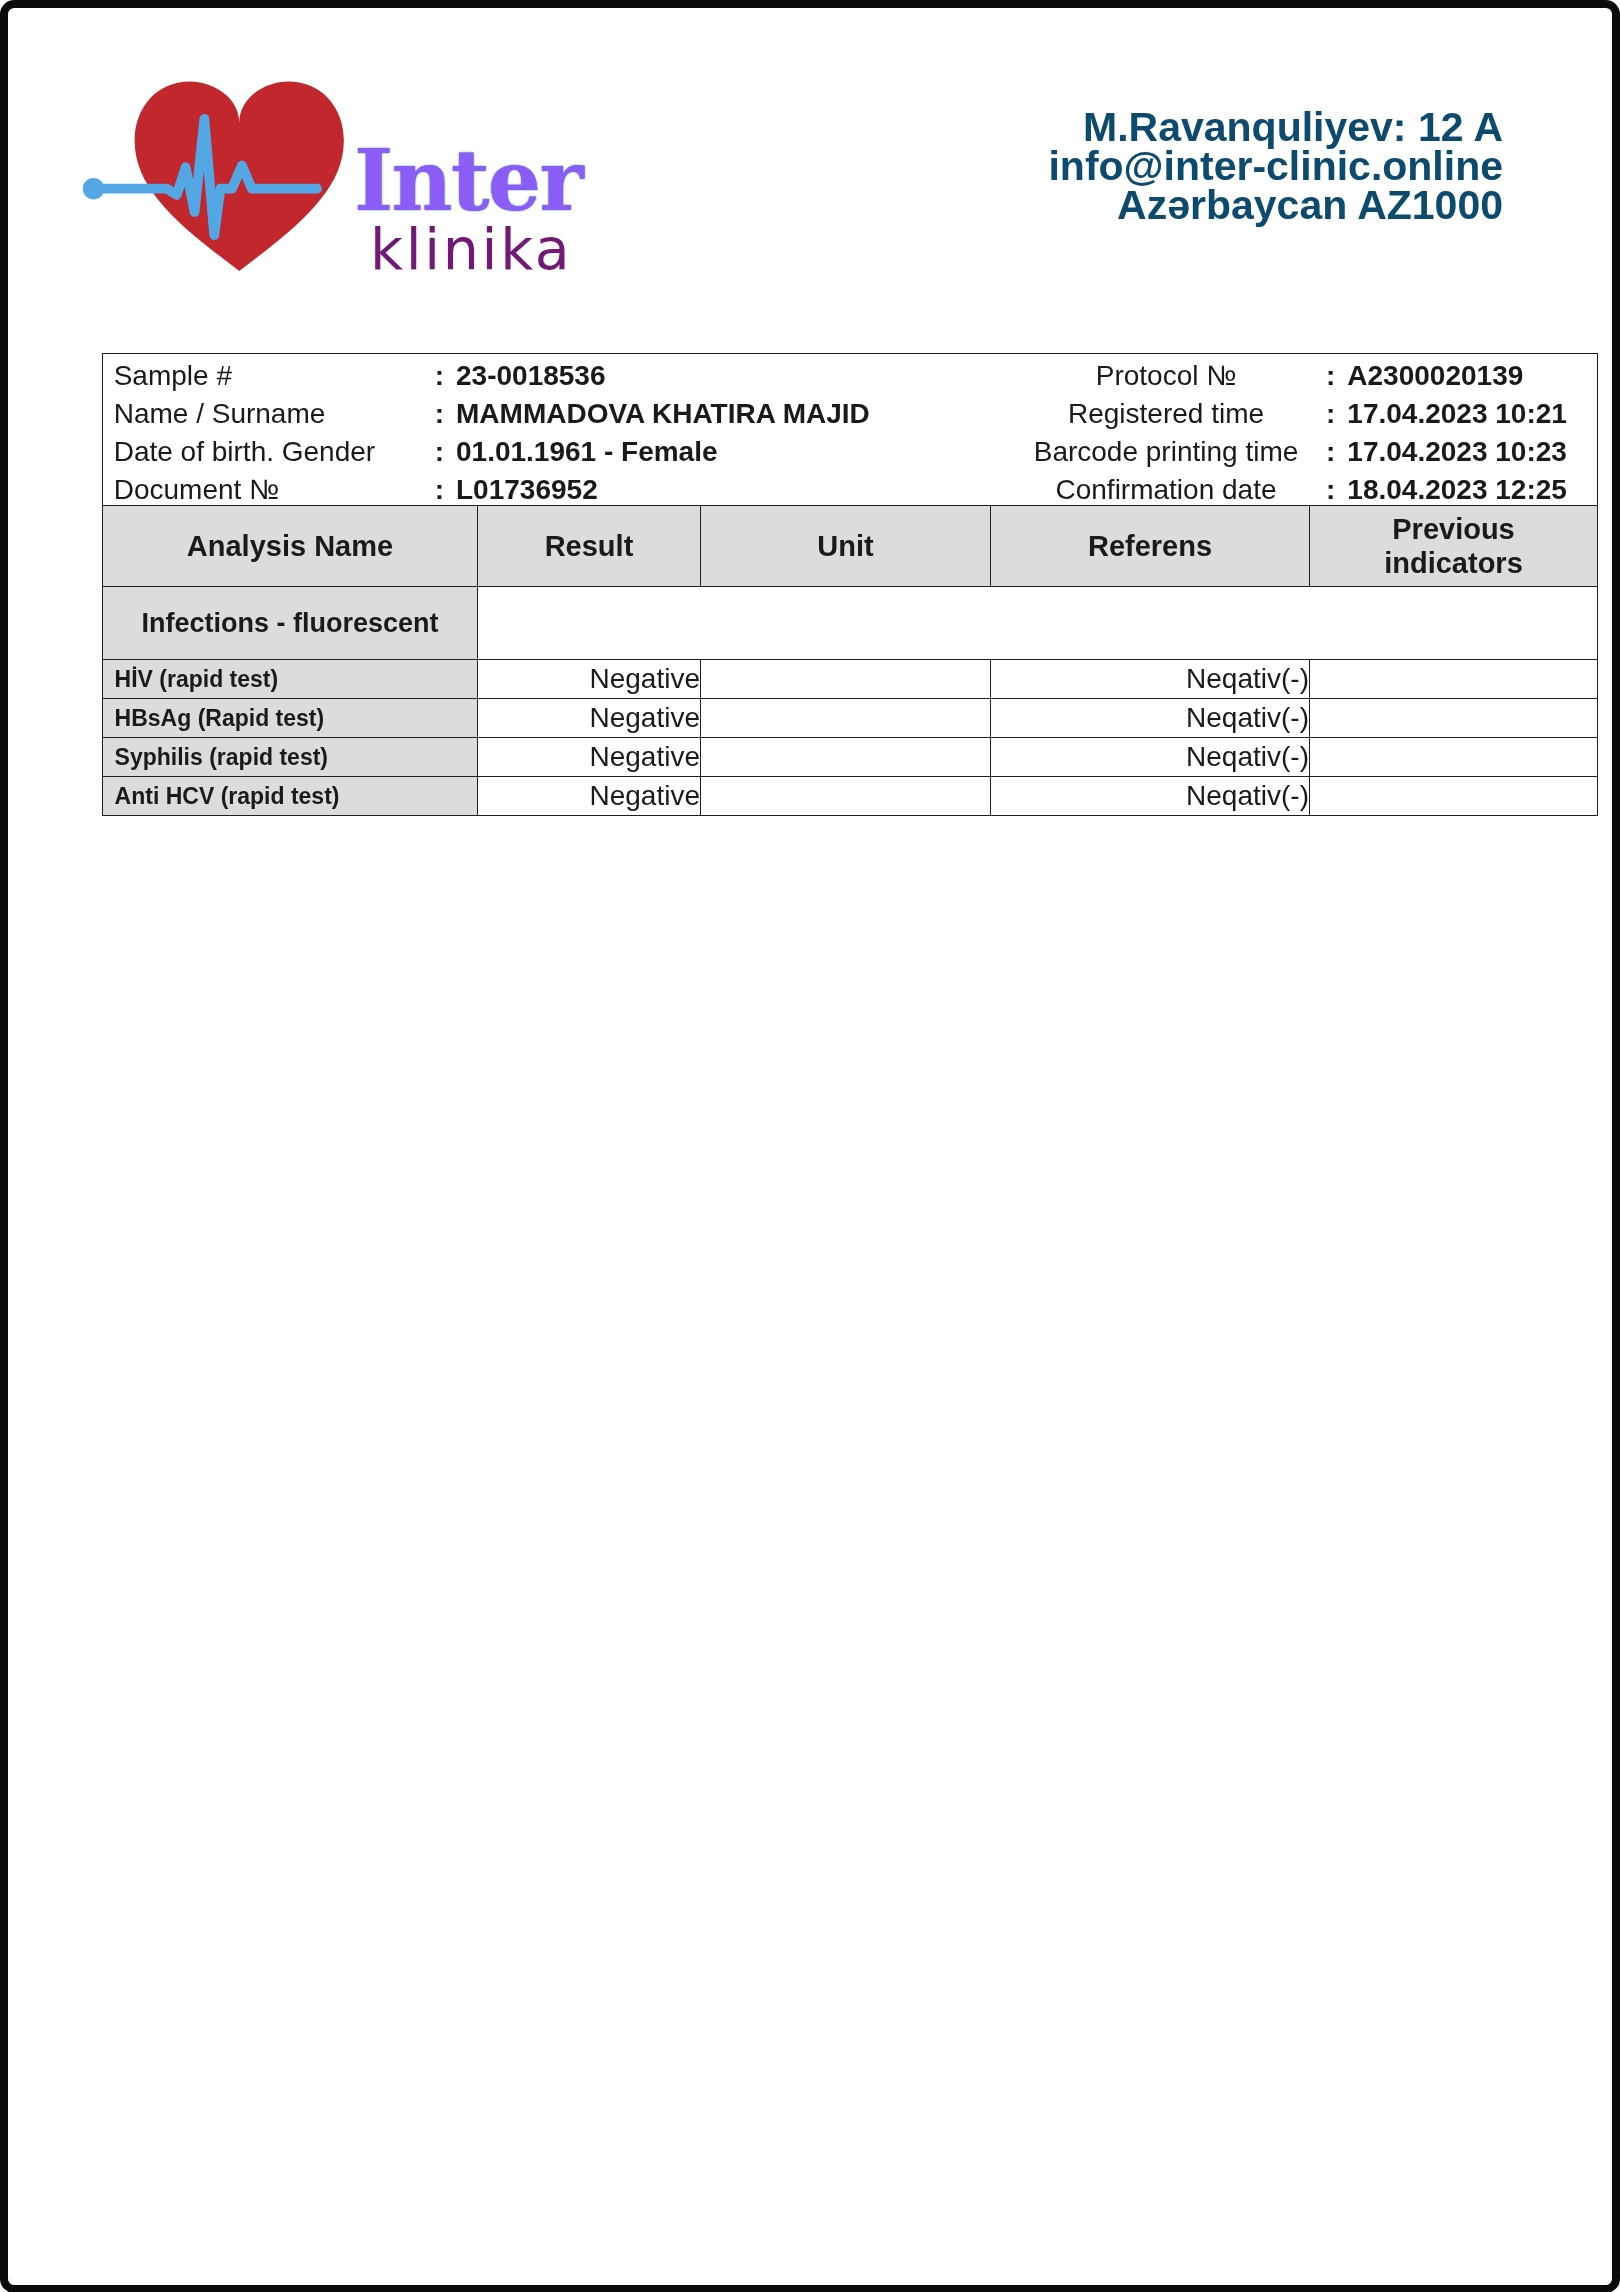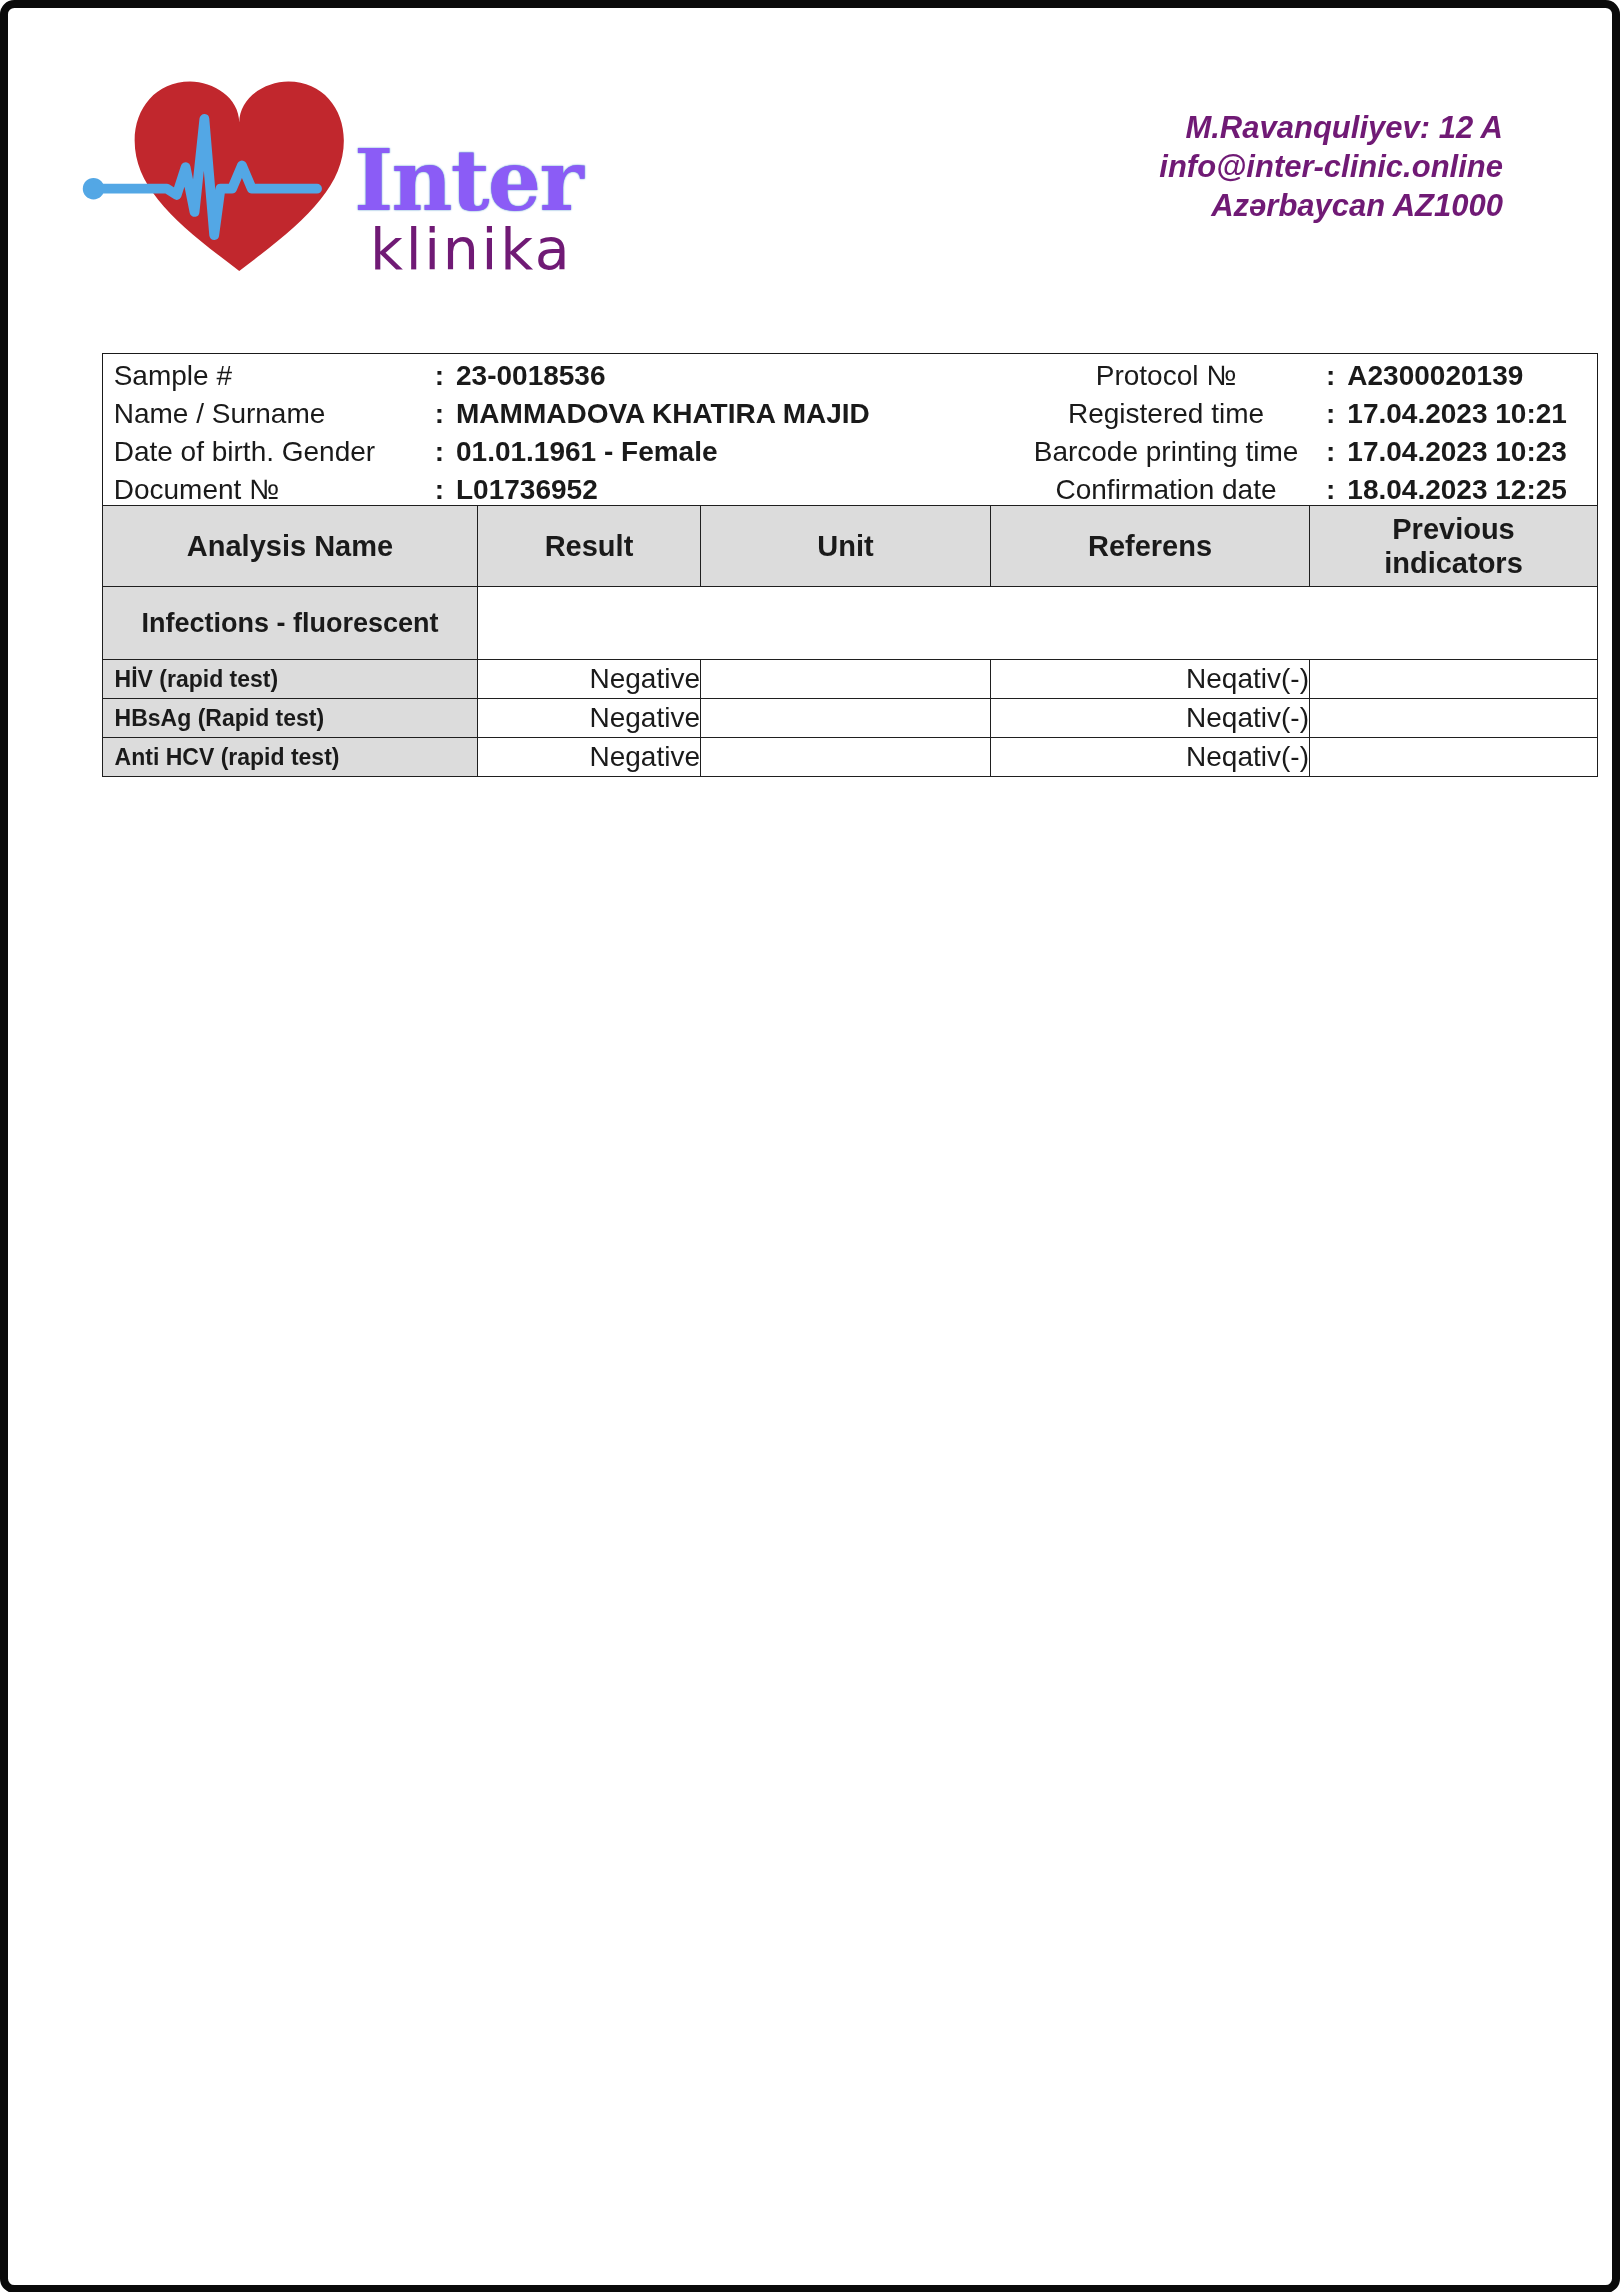--- a/index.html
+++ b/index.html
@@ -22,22 +22,22 @@
     color:#8b5cf6; text-shadow:0 0 1.8px #2e7cbf;
   }
   .brand-secondary {
     position:absolute; left:362px; top:213px;
     font-family:"DejaVu Sans", sans-serif; font-weight:normal;
     font-size:57px; line-height:1; letter-spacing:2.7px;
     color:#701a75;
   }
   .contact {
     position:absolute; top:100px; right:109px;
-    text-align:right; color:#701a75; font-weight:bold;
-    font-size:31px; line-height:39px;font-style:italic;
+    text-align:right; color:#0c4a6e; font-weight:bold;
+    font-size:41px; line-height:39px;
   }
 
   
   .patient-box {
     position:absolute; left:94px; top:345px; width:1496px; height:154px;
     border:1.8px solid #1a1a1a; background:#ffffff;
     font-size:28px;
   }
   .pcol { position:absolute; top:2.7px; }
   .pcol-left  { left:10.7px;  width:806px; }
@@ -153,20 +153,27 @@
       <td class="row-val"></td>
     </tr>
     <tr>
       <td class="row-name">HBsAg (Rapid test)</td>
       <td class="row-val">Negative</td>
       <td class="row-val"></td>
       <td class="row-val">Neqativ(-)</td>
       <td class="row-val"></td>
     </tr>
     <tr>
+      <td class="row-name">Syphilis (rapid test)</td>
+      <td class="row-val">Negative</td>
+      <td class="row-val"></td>
+      <td class="row-val">Neqativ(-)</td>
+      <td class="row-val"></td>
+    </tr>
+    <tr>
       <td class="row-name">Anti HCV (rapid test)</td>
       <td class="row-val">Negative</td>
       <td class="row-val"></td>
       <td class="row-val">Neqativ(-)</td>
       <td class="row-val"></td>
     </tr>
   </tbody>
     </table>
 
 </div>

